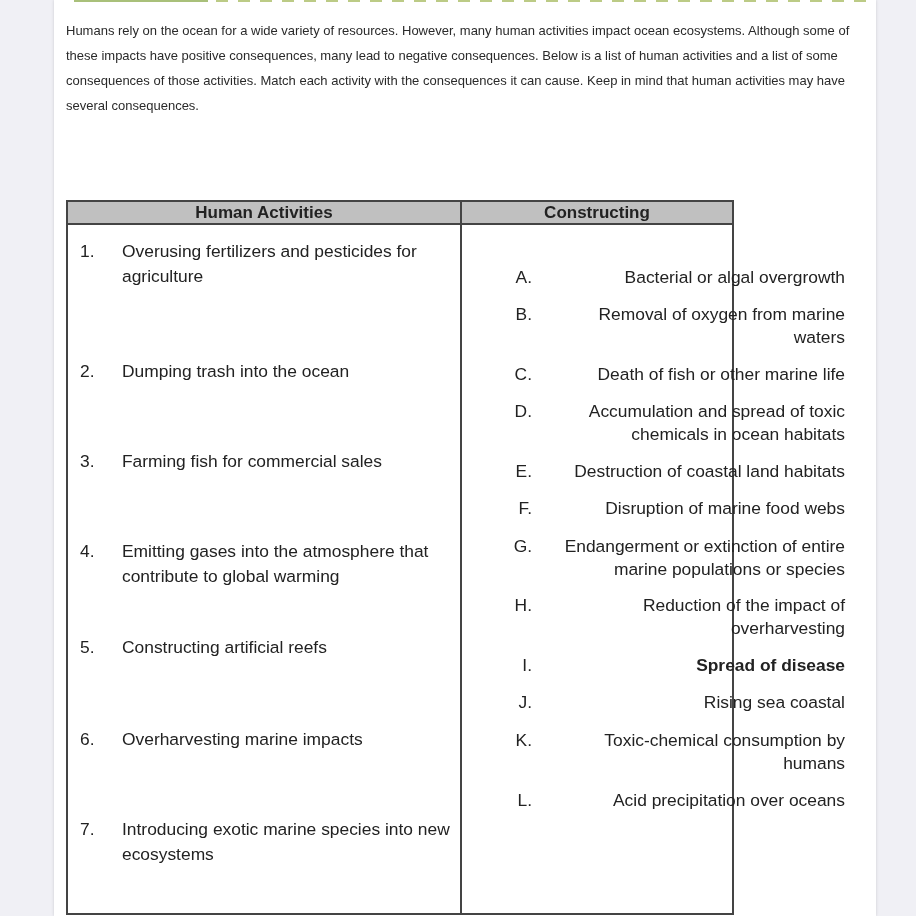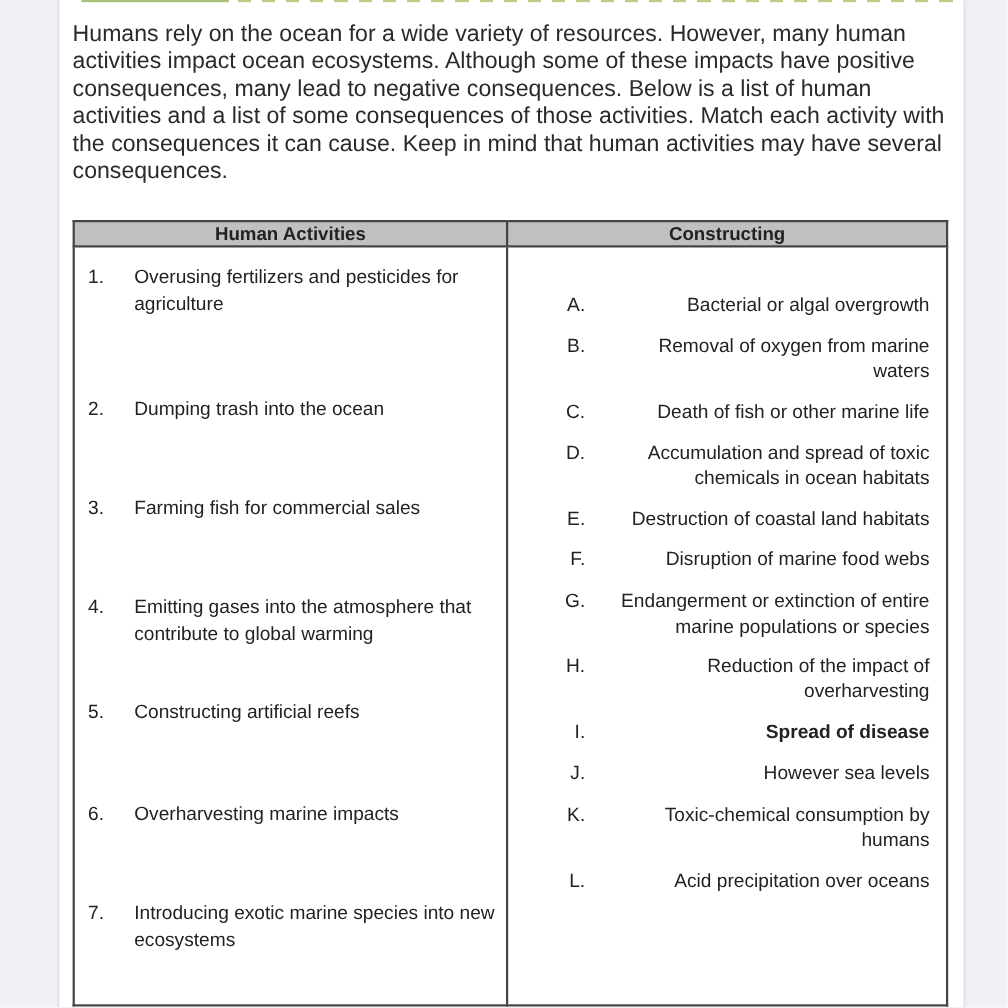--- a/index.html
+++ b/index.html
@@ -1,21 +1,21 @@
 <!DOCTYPE html>
 <html><head>
 <meta charset="utf-8">
 <style>
   html,body{margin:0;padding:0;}
   body{width:916px;height:916px;background:#f0f0f5;position:relative;overflow:hidden;font-family:"Liberation Sans",sans-serif;color:#222;}
   .card{position:absolute;left:54px;top:0;width:822px;height:916px;background:#fff;box-shadow:0 0 3px rgba(0,0,0,0.15);}
   .bar-solid{position:absolute;left:20px;top:0;width:134px;height:2px;background:#a9c07a;}
   .bar-dash{position:absolute;left:162px;top:0;width:656px;height:2px;background:repeating-linear-gradient(90deg,#bccb86 0 12px,transparent 12px 22px);}
-  .intro{position:absolute;left:12px;top:18px;width:800px;font-size:21px;line-height:25px;color:#2a2a2a;}
-  table{position:absolute;left:12px;top:200px;width:796px;border-collapse:collapse;table-layout:fixed;}
+  .intro{position:absolute;left:12px;top:18px;width:800px;font-size:13px;line-height:25px;color:#2a2a2a;}
+  table{position:absolute;left:12px;top:200px;width:668px;border-collapse:collapse;table-layout:fixed;}
   th{background:#c0c0c0;border:2px solid #444;height:21px;font-size:17px;font-weight:bold;padding:0;color:#222;}
   td{border-left:2px solid #444;border-right:2px solid #444;vertical-align:top;padding:0;}
   tr.body td{border-bottom:2px solid #444;height:688px;}
   .col1{width:392px;}
   .act{position:absolute;font-size:17.4px;line-height:25px;}
   .act .num{position:absolute;left:0;width:30px;}
   .act .txt{position:absolute;left:42px;width:340px;}
   .cons{position:absolute;font-size:17.4px;line-height:23px;}
   .cons .let{position:absolute;right:0;width:30px;text-align:right;}
   .cons .txt{position:absolute;width:300px;text-align:right;}
@@ -100,21 +100,21 @@
               <div class="cons" style="top: 369px; left: 40px; width: 360px;">
                 <span class="let" style="left:0;right:auto;">H.</span>
                 <span class="txt" style="left:43px;">Reduction of the impact of overharvesting</span>
               </div>
               <div class="cons" style="top: 429px; left: 40px; width: 360px;">
                 <span class="let" style="left:0;right:auto;">I.</span>
                 <span class="txt" style="left:43px;font-weight:bold;">Spread of disease</span>
               </div>
               <div class="cons" style="top: 466px; left: 40px; width: 360px;">
                 <span class="let" style="left:0;right:auto;">J.</span>
-                <span class="txt" style="left:43px;">However sea levels</span>
+                <span class="txt" style="left:43px;">Rising sea coastal</span>
               </div>
               <div class="cons" style="top: 504px; left: 40px; width: 360px;">
                 <span class="let" style="left:0;right:auto;">K.</span>
                 <span class="txt" style="left:43px;">Toxic-chemical consumption by humans</span>
               </div>
               <div class="cons" style="top: 564px; left: 40px; width: 360px;">
                 <span class="let" style="left:0;right:auto;">L.</span>
                 <span class="txt" style="left:43px;">Acid precipitation over oceans</span>
               </div>
             </div>

